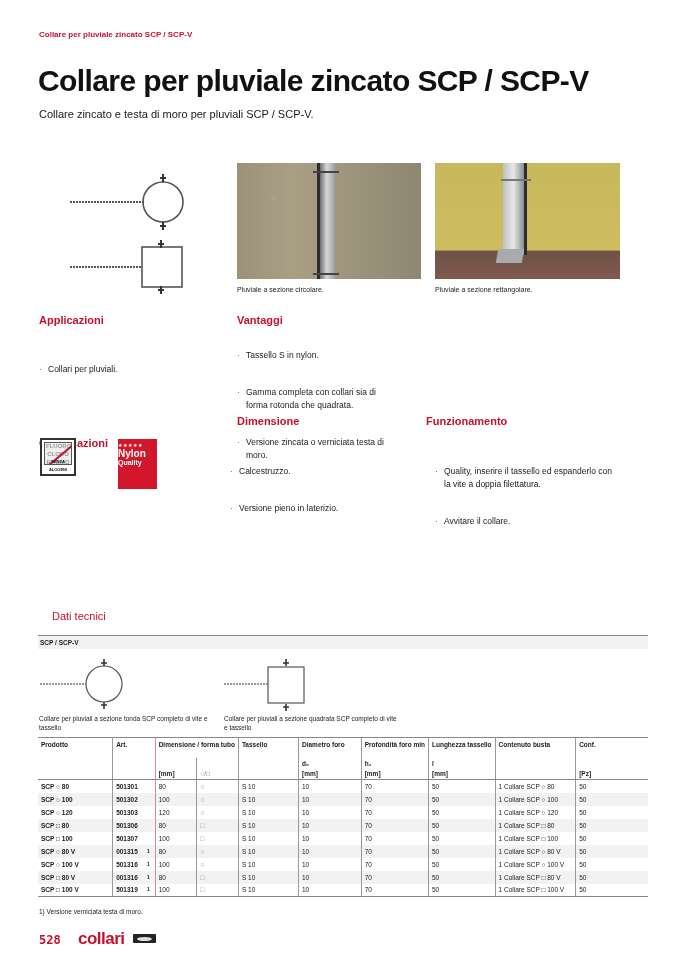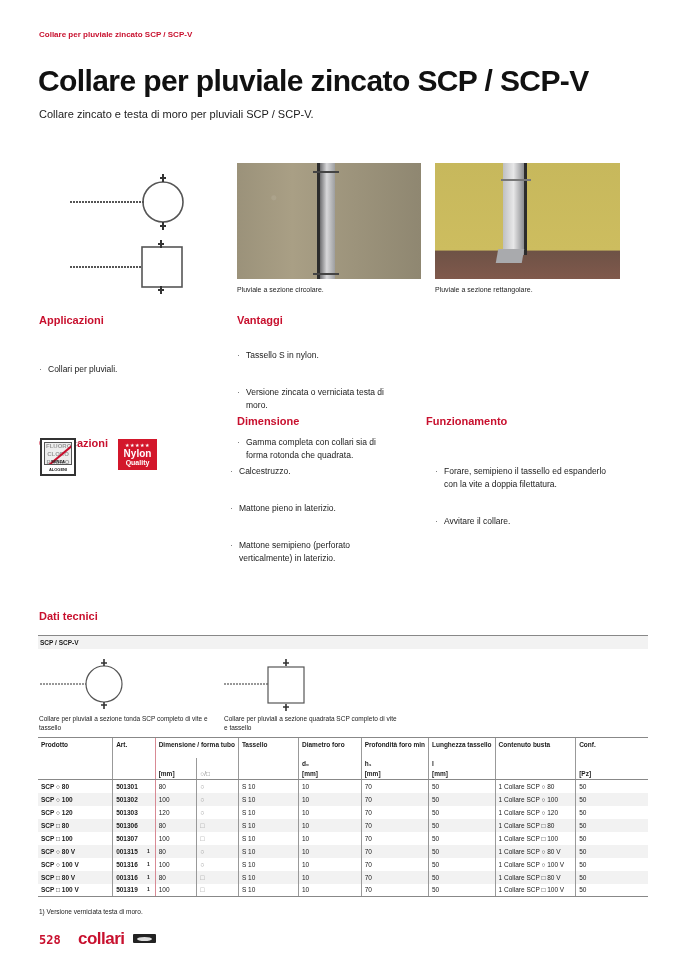--- a/index.html
+++ b/index.html
@@ -28,26 +28,26 @@
   .section-h { font-size: 11px; font-weight: bold; color: #c8102e; }
   ul.blist { list-style: none; font-size: 8.5px; line-height: 13px; color: #1a1a1a; }
   ul.blist li { position: relative; padding-left: 9px; margin-top: 24px; }
   ul.blist li::before { content: "·"; position: absolute; left: 0; color: #666; }
 
   .cert-halogen { left: 40px; top: 438px; width: 36px; height: 38px; border: 2px solid #333; background: #fff; }
   .cert-halogen .inner { position:absolute; left:2px; top:2px; right:2px; bottom:9px; border:1px solid #555; background:#eee; overflow:hidden; }
   .cert-halogen .txt { position:absolute; left:1px; right:1px; font-size:6px; font-weight:bold; color:#999; text-align:center; line-height:7px; }
   .cert-halogen .slash { position:absolute; left:-4px; top:11px; width:40px; height:2px; background:#c8102e; transform: rotate(-40deg); }
   .cert-halogen .bottom { position:absolute; left:0; right:0; bottom:0; font-size:4px; text-align:center; color:#222; font-weight:bold; line-height:8px; }
-  .cert-nylon { left: 118px; top: 439px; width: 39px; height: 31px; background: #d3172b; color: #fff; text-align: center; }
+  .cert-nylon { left: 118px; top: 439px; width: 39px; height: 50px; background: #d3172b; color: #fff; }
   .cert-nylon .stars { font-size: 5px; letter-spacing: 0.5px; margin-top: 3px; }
   .cert-nylon .n { font-size: 10px; font-weight: bold; line-height: 11px; }
   .cert-nylon .q { font-size: 7px; font-weight: bold; }
 
-  .tech-h { left: 39px; top: 610px; font-size: 11px; font-weight: bold; color: #c8102e; }
+  .tech-h { left: 52px; top: 610px; font-size: 11px; font-weight: normal; color: #c8102e; }
   .tech-bar { left: 38px; top: 635px; width: 610px; height: 14px; border-top: 1px solid #888; background: #f2f2f2; font-size: 6.5px; font-weight: bold; padding: 3px 2px; }
   .tech-draw { top: 655px; width: 110px; height: 58px; }
   .tech-cap { top: 714px; font-size: 6.5px; line-height: 9px; width: 180px; color:#222; }
 
   table.data { position:absolute; left: 38px; top: 737px; width: 610px; border-collapse: collapse; font-family: "Liberation Sans", sans-serif; font-size: 6.5px; }
   table.data thead tr.h1 td { border-top: 1px solid #888; font-weight: bold; vertical-align: top; padding: 3px 3px 0 3px; height: 20px; }
   table.data thead tr.h2 td { font-weight: bold; padding: 0 3px; height: 11px; }
   table.data thead tr.h3 td { font-weight: bold; padding: 0 3px 1px 3px; height: 11px; border-bottom: 1px solid #888; }
   table.data td { border-left: 1px solid #999; padding: 1px 3px; height: 13px; white-space: nowrap; }
   table.data td:first-child { border-left: none; }
@@ -101,22 +101,22 @@
 <div class="abs caption" style="left:435px;top:286px;">Pluviale a sezione rettangolare.</div>
 
 <div class="abs section-h" style="left:39px;top:314px;">Applicazioni</div>
 <ul class="abs blist" style="left:39px;top:339px;width:170px;">
   <li>Collari per pluviali.</li>
 </ul>
 
 <div class="abs section-h" style="left:237px;top:314px;text-align:center;">Vantaggi</div>
 <ul class="abs blist" style="left:237px;top:325px;width:160px;">
   <li>Tassello S in nylon.</li>
+  <li>Gamma completa con collari sia di forma rotonda che quadrata.</li>
   <li>Versione zincata o verniciata testa di moro.</li>
-  <li>Gamma completa con collari sia di forma rotonda che quadrata.</li>
 </ul>
 
 <div class="abs section-h" style="left:39px;top:437px;">Certificazioni</div>
 <div class="abs cert-halogen">
   <div class="inner">
     <div class="txt" style="top:0;">FLUORO</div>
     <div class="txt" style="top:8px;">CLORO</div>
     <div class="txt" style="top:16px;">BROMO</div>
     <div class="slash"></div>
   </div>
@@ -124,27 +124,26 @@
 </div>
 <div class="abs cert-nylon">
   <div class="stars">★★★★★</div>
   <div class="n">Nylon</div>
   <div class="q">Quality</div>
 </div>
 
 <div class="abs section-h" style="left:237px;top:415px;">Dimensione</div>
 <ul class="abs blist" style="left:230px;top:441px;width:150px;">
   <li>Calcestruzzo.</li>
-  <li>Mattone pieno in laterizio.</li>
-  <li>Mattone semipieno (perforato verticalmente) in laterizio.</li>
+  <li>Versione pieno in laterizio.</li>
 </ul>
 
 <div class="abs section-h" style="left:426px;top:415px;">Funzionamento</div>
 <ul class="abs blist" style="left:435px;top:441px;width:185px;">
-  <li>Forare, semipieno il tassello ed espanderlo con la vite a doppia filettatura.</li>
+  <li>Quality, inserire il tassello ed espanderlo con la vite a doppia filettatura.</li>
   <li>Avvitare il collare.</li>
 </ul>
 
 <div class="abs tech-h">Dati tecnici</div>
 <div class="abs tech-bar">SCP / SCP-V</div>
 
 <svg class="abs tech-draw" style="left:38px;" viewBox="0 0 110 58">
   <line x1="2" y1="29" x2="48" y2="29" stroke="#777" stroke-width="1.4" stroke-dasharray="2 1"></line>
   <circle cx="66" cy="29" r="18" fill="none" stroke="#555" stroke-width="1.2"></circle>
   <path d="M63 8 l6 0 M66 4 l0 7" stroke="#333" stroke-width="1.6"></path>

